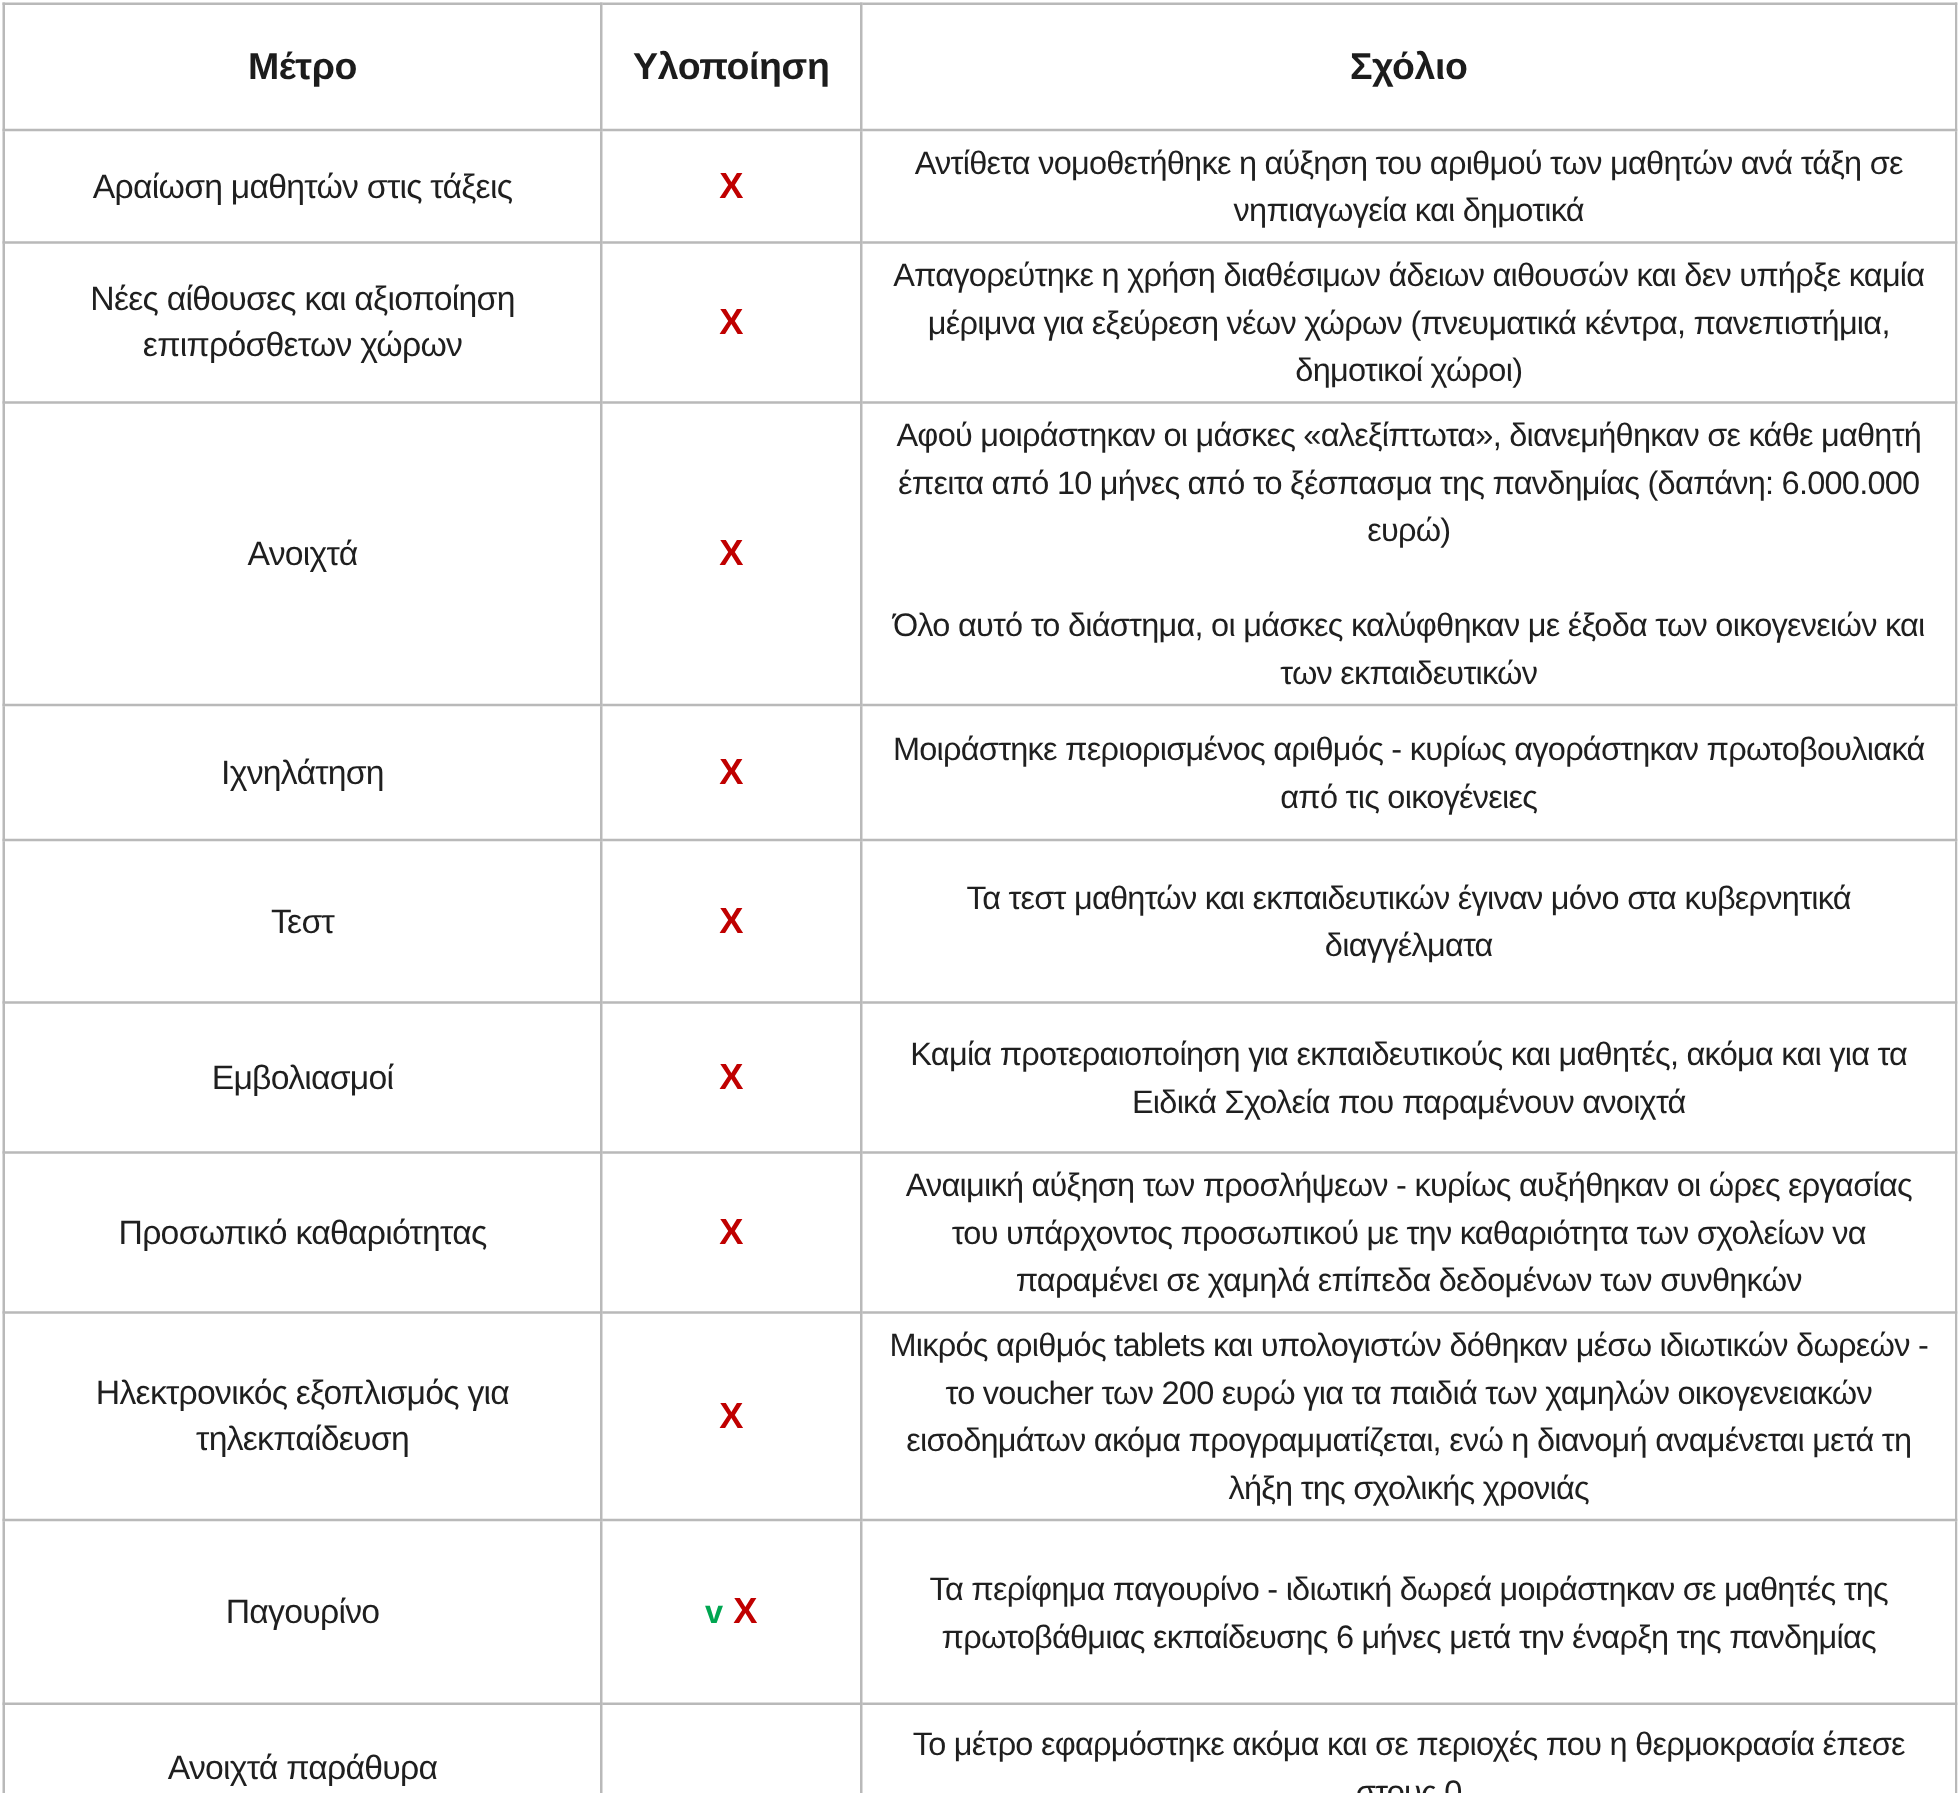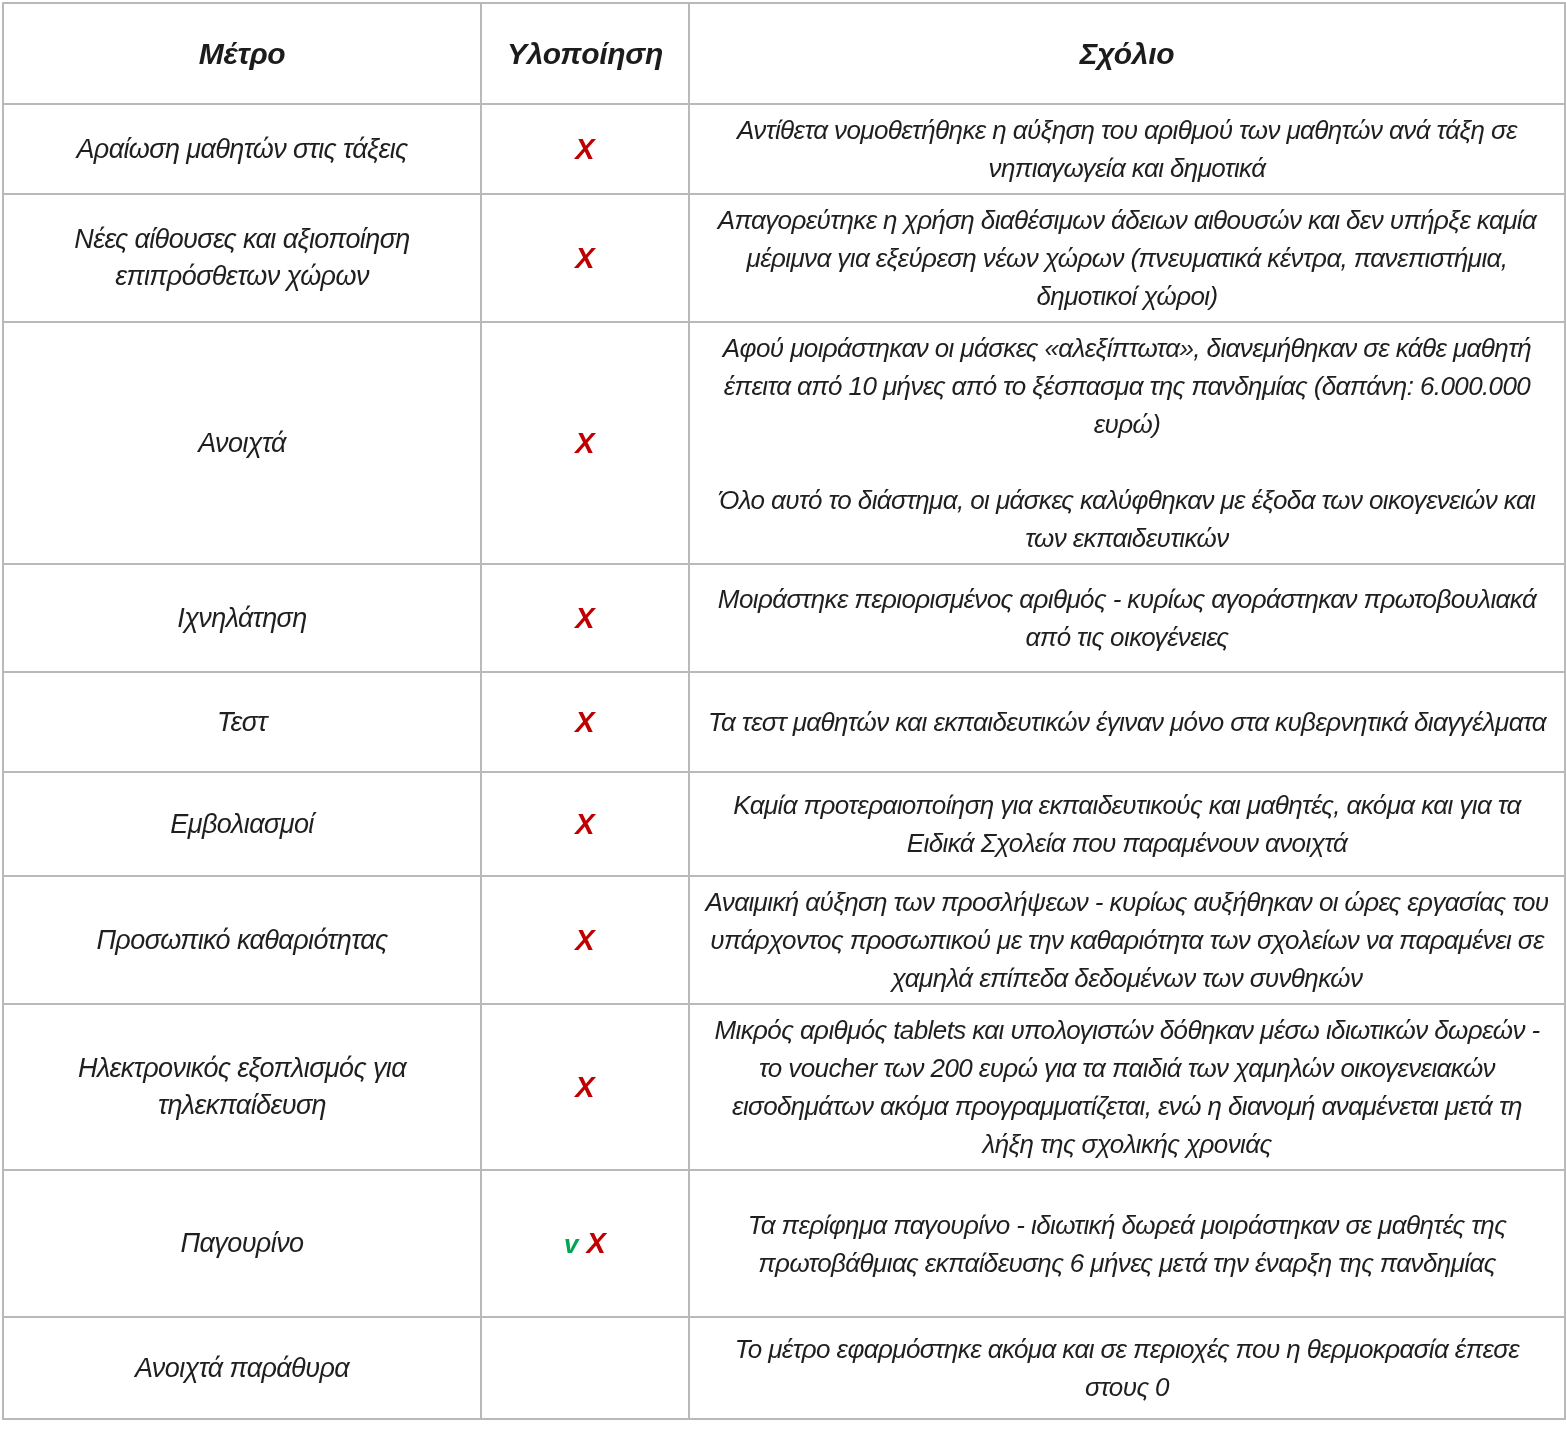--- a/index.html
+++ b/index.html
@@ -23,21 +23,20 @@
   table.measures col.c-impl    { width: 208px; }
   table.measures col.c-comment { width: 876px; }
 
   table.measures th,
   table.measures td {
     border: 2px solid #b9b9b9;
     text-align: center;
     vertical-align: middle;
     padding: 6px 14px;
     box-sizing: border-box;
-    font-style: italic;
   }
 
   thead tr { height: 101px; }
   th {
     font-size: 30px;
     font-weight: bold;
     color: #1c1c1c;
     letter-spacing: -0.3px;
   }
 
@@ -68,22 +67,22 @@
   .mark { font-weight: bold; }
   .mark-fail { color: var(--fail-color, #c00000); font-size: 29px; }
   .mark-pass { color: var(--pass-color, #00a651); font-size: 26px; }
   .mark + .mark { margin-left: 8px; }
 
   
   tbody tr:nth-child(1)  { height: 76px; }
   tbody tr:nth-child(2)  { height: 112px; }
   tbody tr:nth-child(3)  { height: 215px; }
   tbody tr:nth-child(4)  { height: 108px; }
-  tbody tr:nth-child(5)  { height: 100px; }
-  tbody tr:nth-child(6)  { height: 104px; }
+  tbody tr:nth-child(5)  { height: 130px; }
+  tbody tr:nth-child(6)  { height: 120px; }
   tbody tr:nth-child(7)  { height: 105px; }
   tbody tr:nth-child(8)  { height: 112px; }
   tbody tr:nth-child(9)  { height: 147px; }
   tbody tr:nth-child(10) { height: 102px; }
   tbody tr:nth-child(11) { height: 104px; }
 </style>
 </head>
 <body>
 
 <table class="measures">

